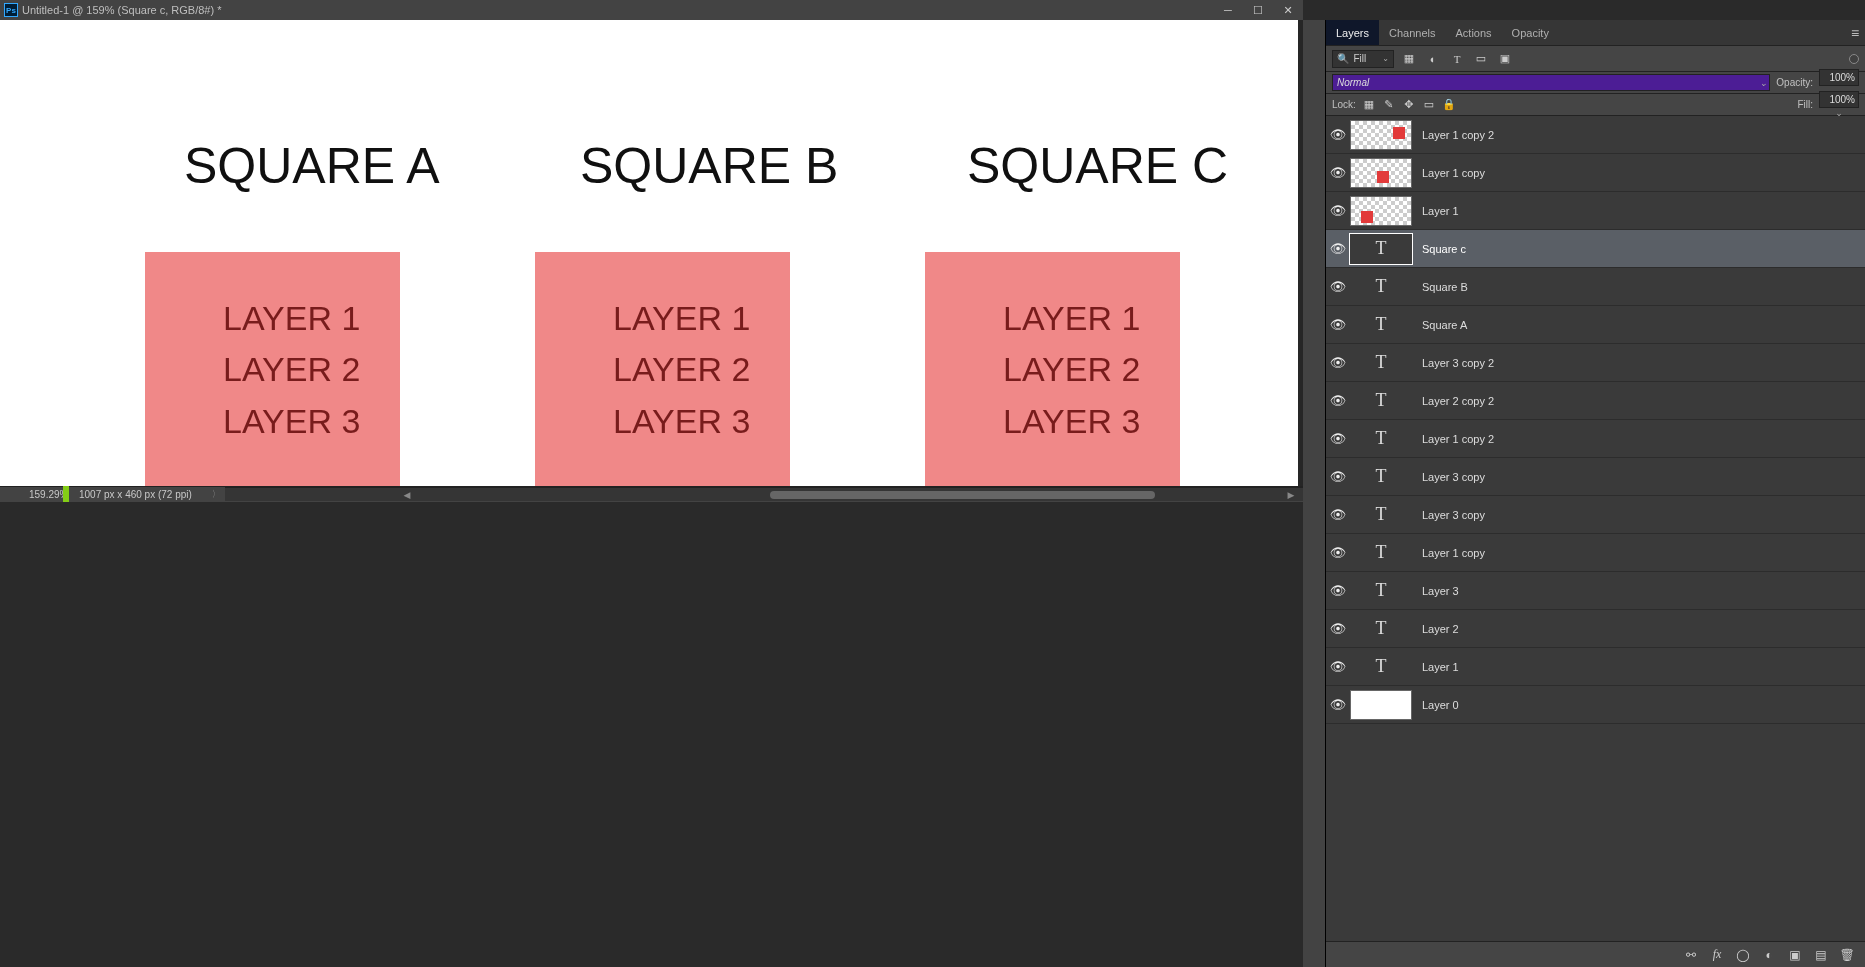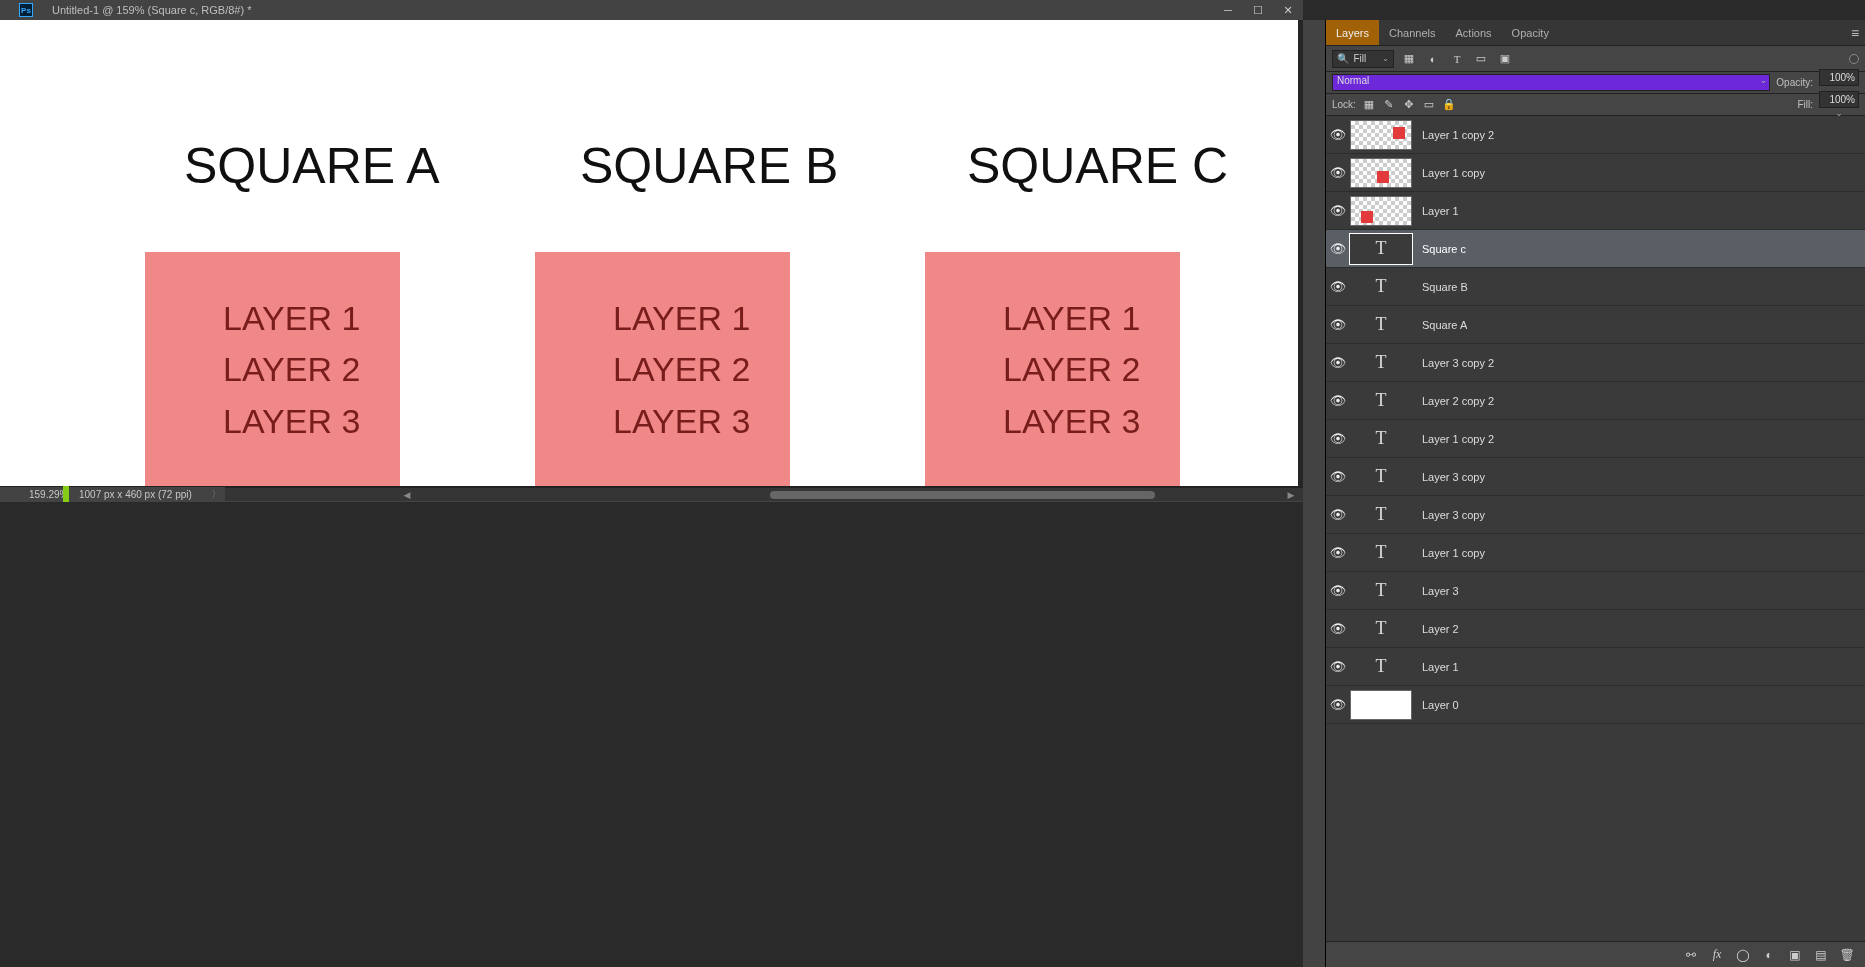--- a/index.html
+++ b/index.html
@@ -17,21 +17,21 @@
   .titlebar {
     height: 20px;
     background: #434343;
     display:flex;
     align-items:center;
     font-size: 11px;
     color:#bfbfbf;
     width: 1303px;
   }
   .titlebar .ps-icon {
-    width:14px; height:14px; background:#001e36; margin:0 19px;
+    width:14px; height:14px; background:#001e36; margin:0 4px;
     border:1px solid #31a8ff; display:flex;align-items:center;justify-content:center;
     font-size:8px; color:#31a8ff; font-weight:bold;
   }
   .titlebar .spacer { flex:1; }
   .winbtn { width:30px; height:20px; display:flex; align-items:center; justify-content:center; color:#ccc; font-size:11px; }
   .winbtn.close{ }
   
   .workspace {
     flex:1;
     display:flex;
@@ -132,21 +132,21 @@
     height: 26px;
     display:flex;
     align-items:stretch;
     background:#363636;
     border-bottom:1px solid #222;
     font-size:11px;
   }
   .ptab {
     padding: 0 10px; display:flex; align-items:center; color:#b0b0b0; cursor:default;
   }
-  .ptab.active { background:#a16207; color:#eee; }
+  .ptab.active { background:#0f172a; color:#eee; }
   .panel-tabs .spacer{flex:1;}
   .menu-icon{width:20px;display:flex;align-items:center;justify-content:center;color:#bbb;font-size:14px;}
   
   .filter-row{
     height:26px; background:#454545; border-bottom:1px solid #222;
     display:flex; align-items:center; gap:6px; padding:0 6px;
   }
   .search-kind{
     height:18px; background:#333; border:1px solid #222;
     display:flex; align-items:center; font-size:10px; padding:0 4px; gap:4px; color:#ccc;
@@ -155,21 +155,21 @@
   .search-kind .glass{font-size:10px;color:#ccc;}
   .filter-ic{width:18px;height:18px;display:flex;align-items:center;justify-content:center;color:#ccc;font-size:11px;border-radius:2px;}
   .filter-row .spacer{flex:1;}
   .dot{width:10px;height:10px;border:1px solid #888;border-radius:50%;background:#404040;}
   
   .blend-row{
     height:22px;background:#454545;border-bottom:1px solid #222;
     display:flex;align-items:center;padding:0 6px;gap:6px;font-size:10px;
   }
   .blend-dd{
-    flex:1;height:17px;background:#6d28d9;border:1px solid #222;display:flex;align-items:flex-start;padding:0 4px;color:#ddd;position:relative;
+    flex:1;height:17px;background:#4c1d95;border:1px solid #222;display:flex;align-items:center;padding:0 4px;color:#ddd;position:relative;font-style:italic;
   }
   .blend-dd .chev{position:absolute;right:2px;font-size:9px;color:#aaa;}
   .opacity-lab{color:#c0c0c0;}
   .pct-box{width:40px;height:17px;background:#333;border:1px solid #222;display:flex;align-items:center;justify-content:flex-end;padding:0 3px;color:#ddd;position:relative;}
   .pct-wrap{display:flex;align-items:center;flex-direction:column;}
   .pct-chev{width:11px;text-align:center;color:#aaa;font-size:9px;}
   
   .lock-row{
     height:22px;background:#454545;border-bottom:1px solid #222;
     display:flex;align-items:center;padding:0 6px;gap:6px;font-size:10px;color:#c0c0c0;

